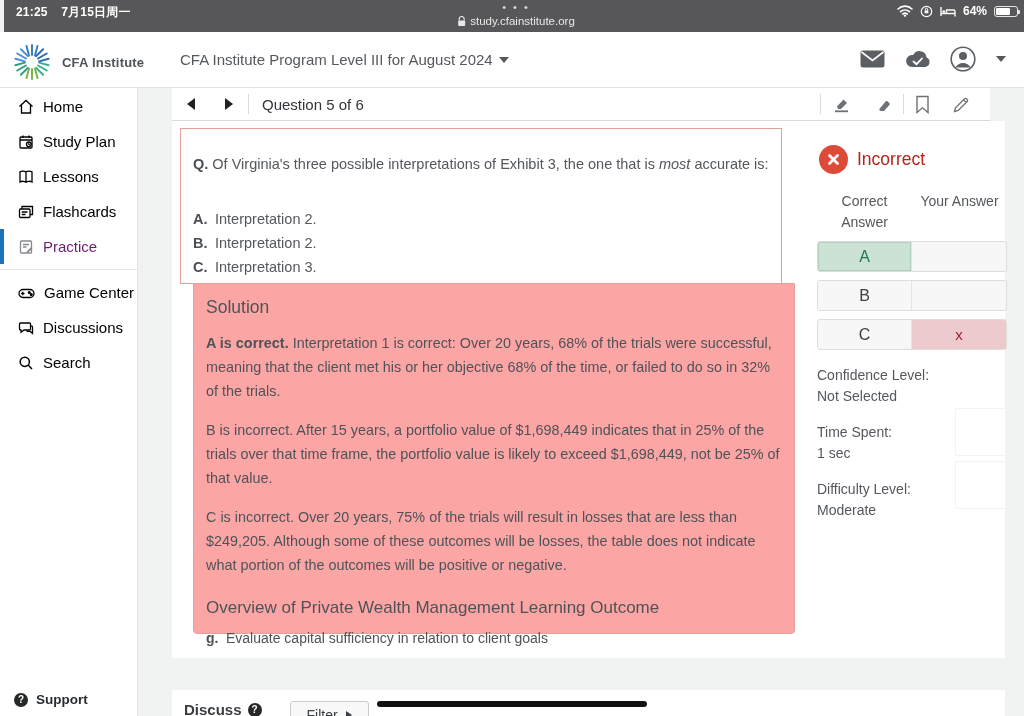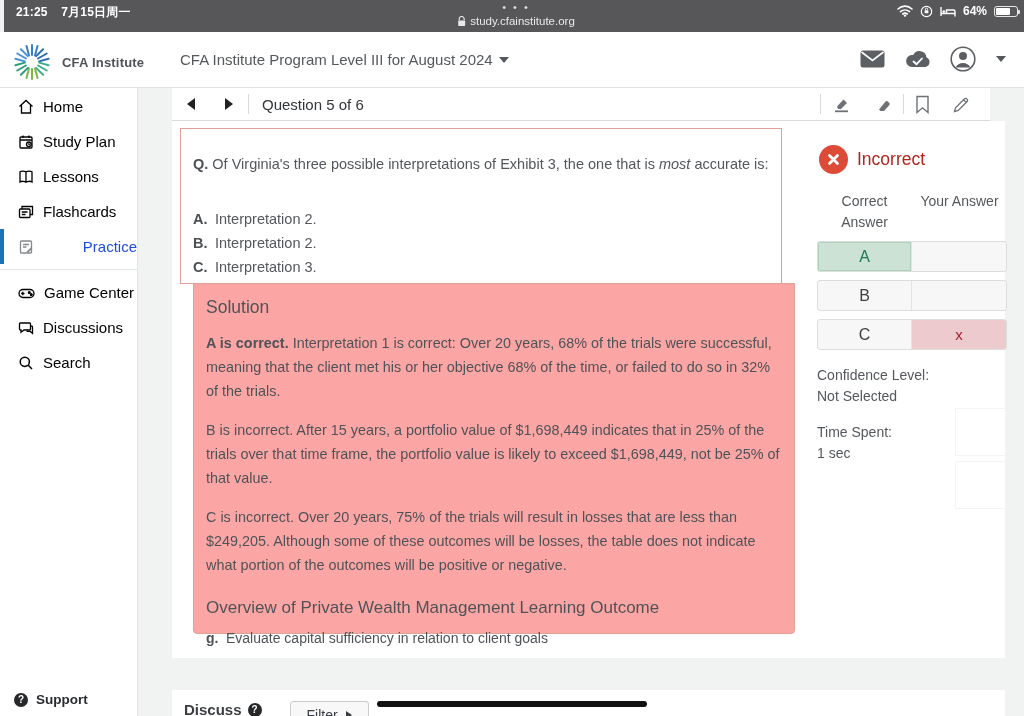--- a/index.html
+++ b/index.html
@@ -22,21 +22,21 @@
   .app-header { position:absolute; top:32px; left:0; width:100%; height:56px; background:#fff; border-bottom:1px solid #dfe1e2; }
   .brand { position:absolute; left:10px; top:8px; display:flex; align-items:center; gap:8px; }
   .brand-name { font-size:13px; font-weight:bold; color:#4e5357; letter-spacing:.2px; }
   .program-title { position:absolute; left:180px; top:19px; font-size:15px; color:#55585c; display:flex; align-items:center; gap:6px; cursor:pointer; }
   .caret-down { width:0; height:0; border-left:5px solid transparent; border-right:5px solid transparent; border-top:6px solid #55585c; display:inline-block; }
   .header-icons { position:absolute; right:18px; top:14px; display:flex; align-items:center; gap:20px; }
 
   
   .sidebar { position:absolute; top:88px; left:0; width:138px; bottom:0; background:#fff; border-right:1px solid #e3e4e5; }
   .nav-item { display:flex; align-items:center; gap:9px; height:35px; padding-left:14px; font-size:15px; color:#000000; cursor:pointer; border-left:4px solid transparent; }
-  .nav-item.active { border-left-color:#1a72ba; color:#1d4ed8;justify-content:space-between; }
+  .nav-item.active { border-left-color:#1a72ba; color:#701a75; }
   .nav-item.active svg { color:#85898d; }
   .nav-item svg { flex:0 0 auto; }
   .side-divider { border-top:1px solid #e6e7e8; margin:5px 0; }
   .support { position:absolute; left:14px; bottom:9px; display:flex; align-items:center; gap:8px; font-size:13.5px; color:#2a2d30; font-weight:bold; cursor:pointer; }
   .q-badge { width:14px; height:14px; border-radius:50%; background:#26282a; color:#fff; font-size:10px; font-weight:bold; display:flex; align-items:center; justify-content:center; }
 
   
   .content { position:absolute; left:138px; top:88px; right:0; bottom:0;padding-left:14px; }
   .navbar { position:absolute; left:34px; top:0; width:818px; height:33px; background:#fff; border-bottom:1px solid #d9dbdb; display:flex; align-items:center; }
   .nav-arrow { padding:0 14px; cursor:pointer; display:flex; align-items:center; }
@@ -362,20 +362,24 @@
           <div class="ans-cell wrong">x</div>
         </div>
         <div class="info-block">
           <div>Confidence Level:</div>
           <div>Not Selected</div>
         </div>
         <div class="info-block">
           <div>Time Spent:</div>
           <div>1 sec</div>
         </div>
+        <div class="info-block">
+          <div>Difficulty Level:</div>
+          <div>Moderate</div>
+        </div>
       </div>
 
       <div class="ghost g1"></div>
       <div class="ghost g2"></div>
     </div>
 
     <div class="footer-card">
       <div class="discuss">
         <span>Discuss</span>
         <span class="q-badge">?</span>

